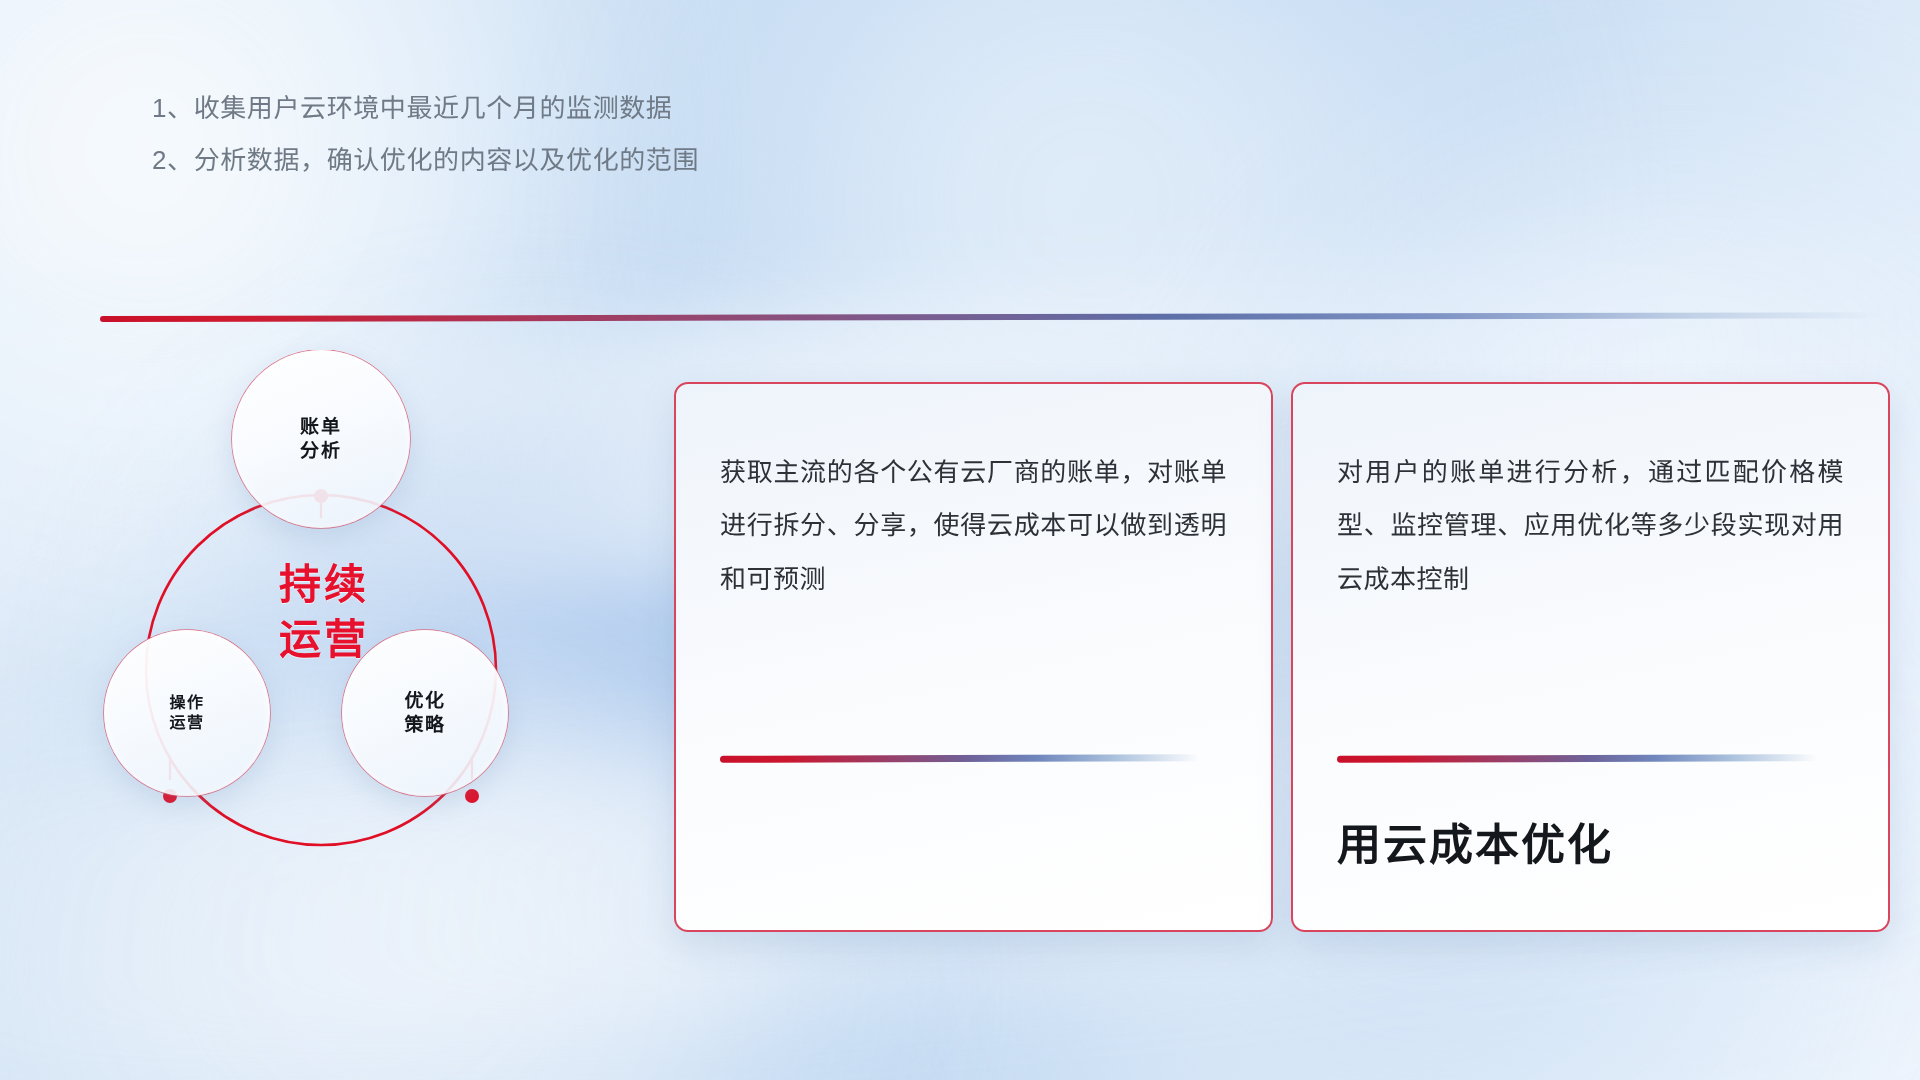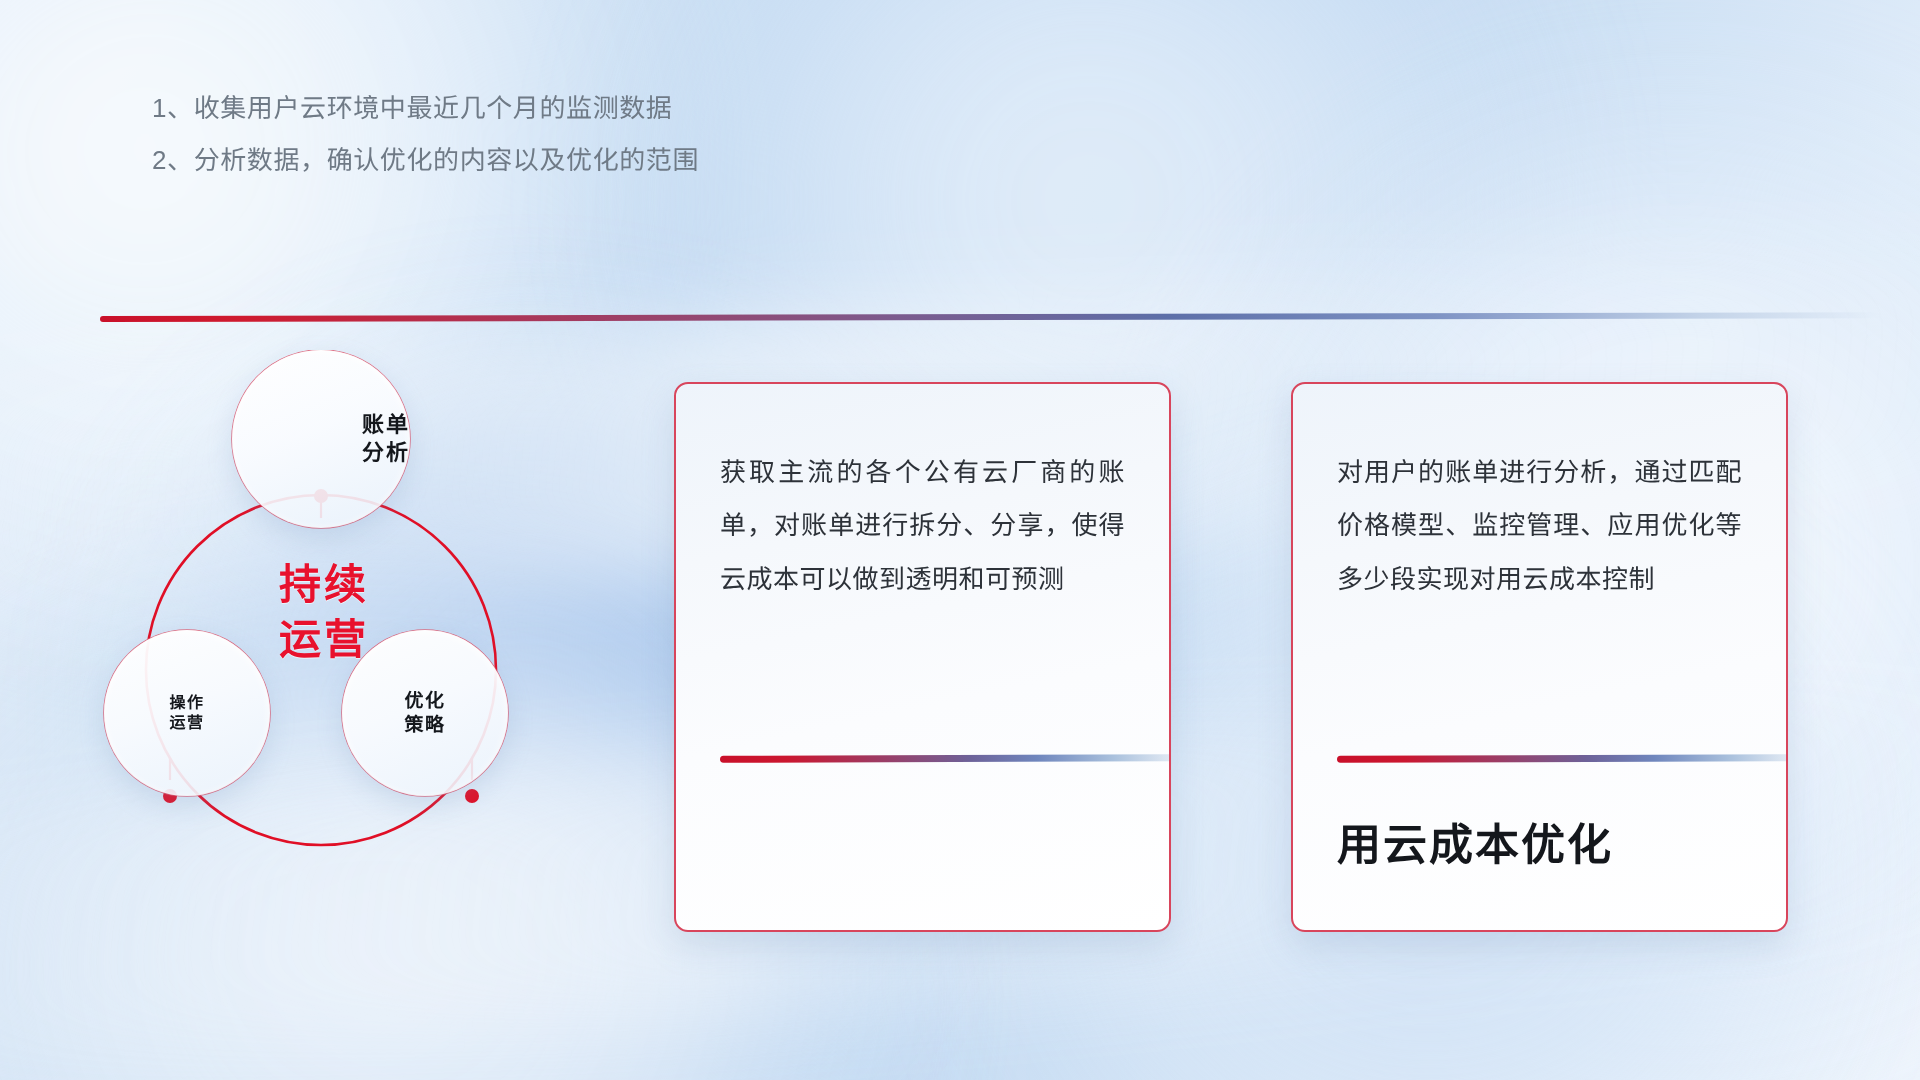--- a/index.html
+++ b/index.html
@@ -143,23 +143,22 @@
       0 10px 26px rgba(120,150,190,.22),
       inset 0 2px 10px rgba(255,255,255,.9);
     color: #14171c;
     font-weight: 700;
     text-align: center;
     line-height: 1.28;
   }
   .bubble.top {
     left: 142px; top: 0;
     width: 178px; height: 178px;
-    font-size: 22px;
+    font-size: 19px;
     letter-spacing: 2px;
-    align-items: flex-end;
   }
   .bubble.bl {
     left: 14px; top: 280px;
     width: 166px; height: 166px;
     font-size: 16px;
     letter-spacing: 1.5px;
   }
   .bubble.br {
     left: 252px; top: 280px;
     width: 166px; height: 166px;
@@ -184,21 +183,21 @@
   .center-label span { display: block; }
 
   
   .cards {
     position: absolute;
     left: 674px;
     top: 382px;
   }
   .card {
     position: absolute;
-    width: 497px;
+    width: 599px;
     height: 550px;
     border-radius: 14px;
     border: 2px solid #d8455c;
     background:
       linear-gradient(168deg, #eef4fb 0%, #f5f8fc 28%, #fbfcfe 58%, #ffffff 100%);
     box-shadow: 0 14px 34px rgba(110,140,180,.20);
     box-sizing: border-box;
     padding: 62px 44px 0 44px;
     overflow: hidden;
   }

